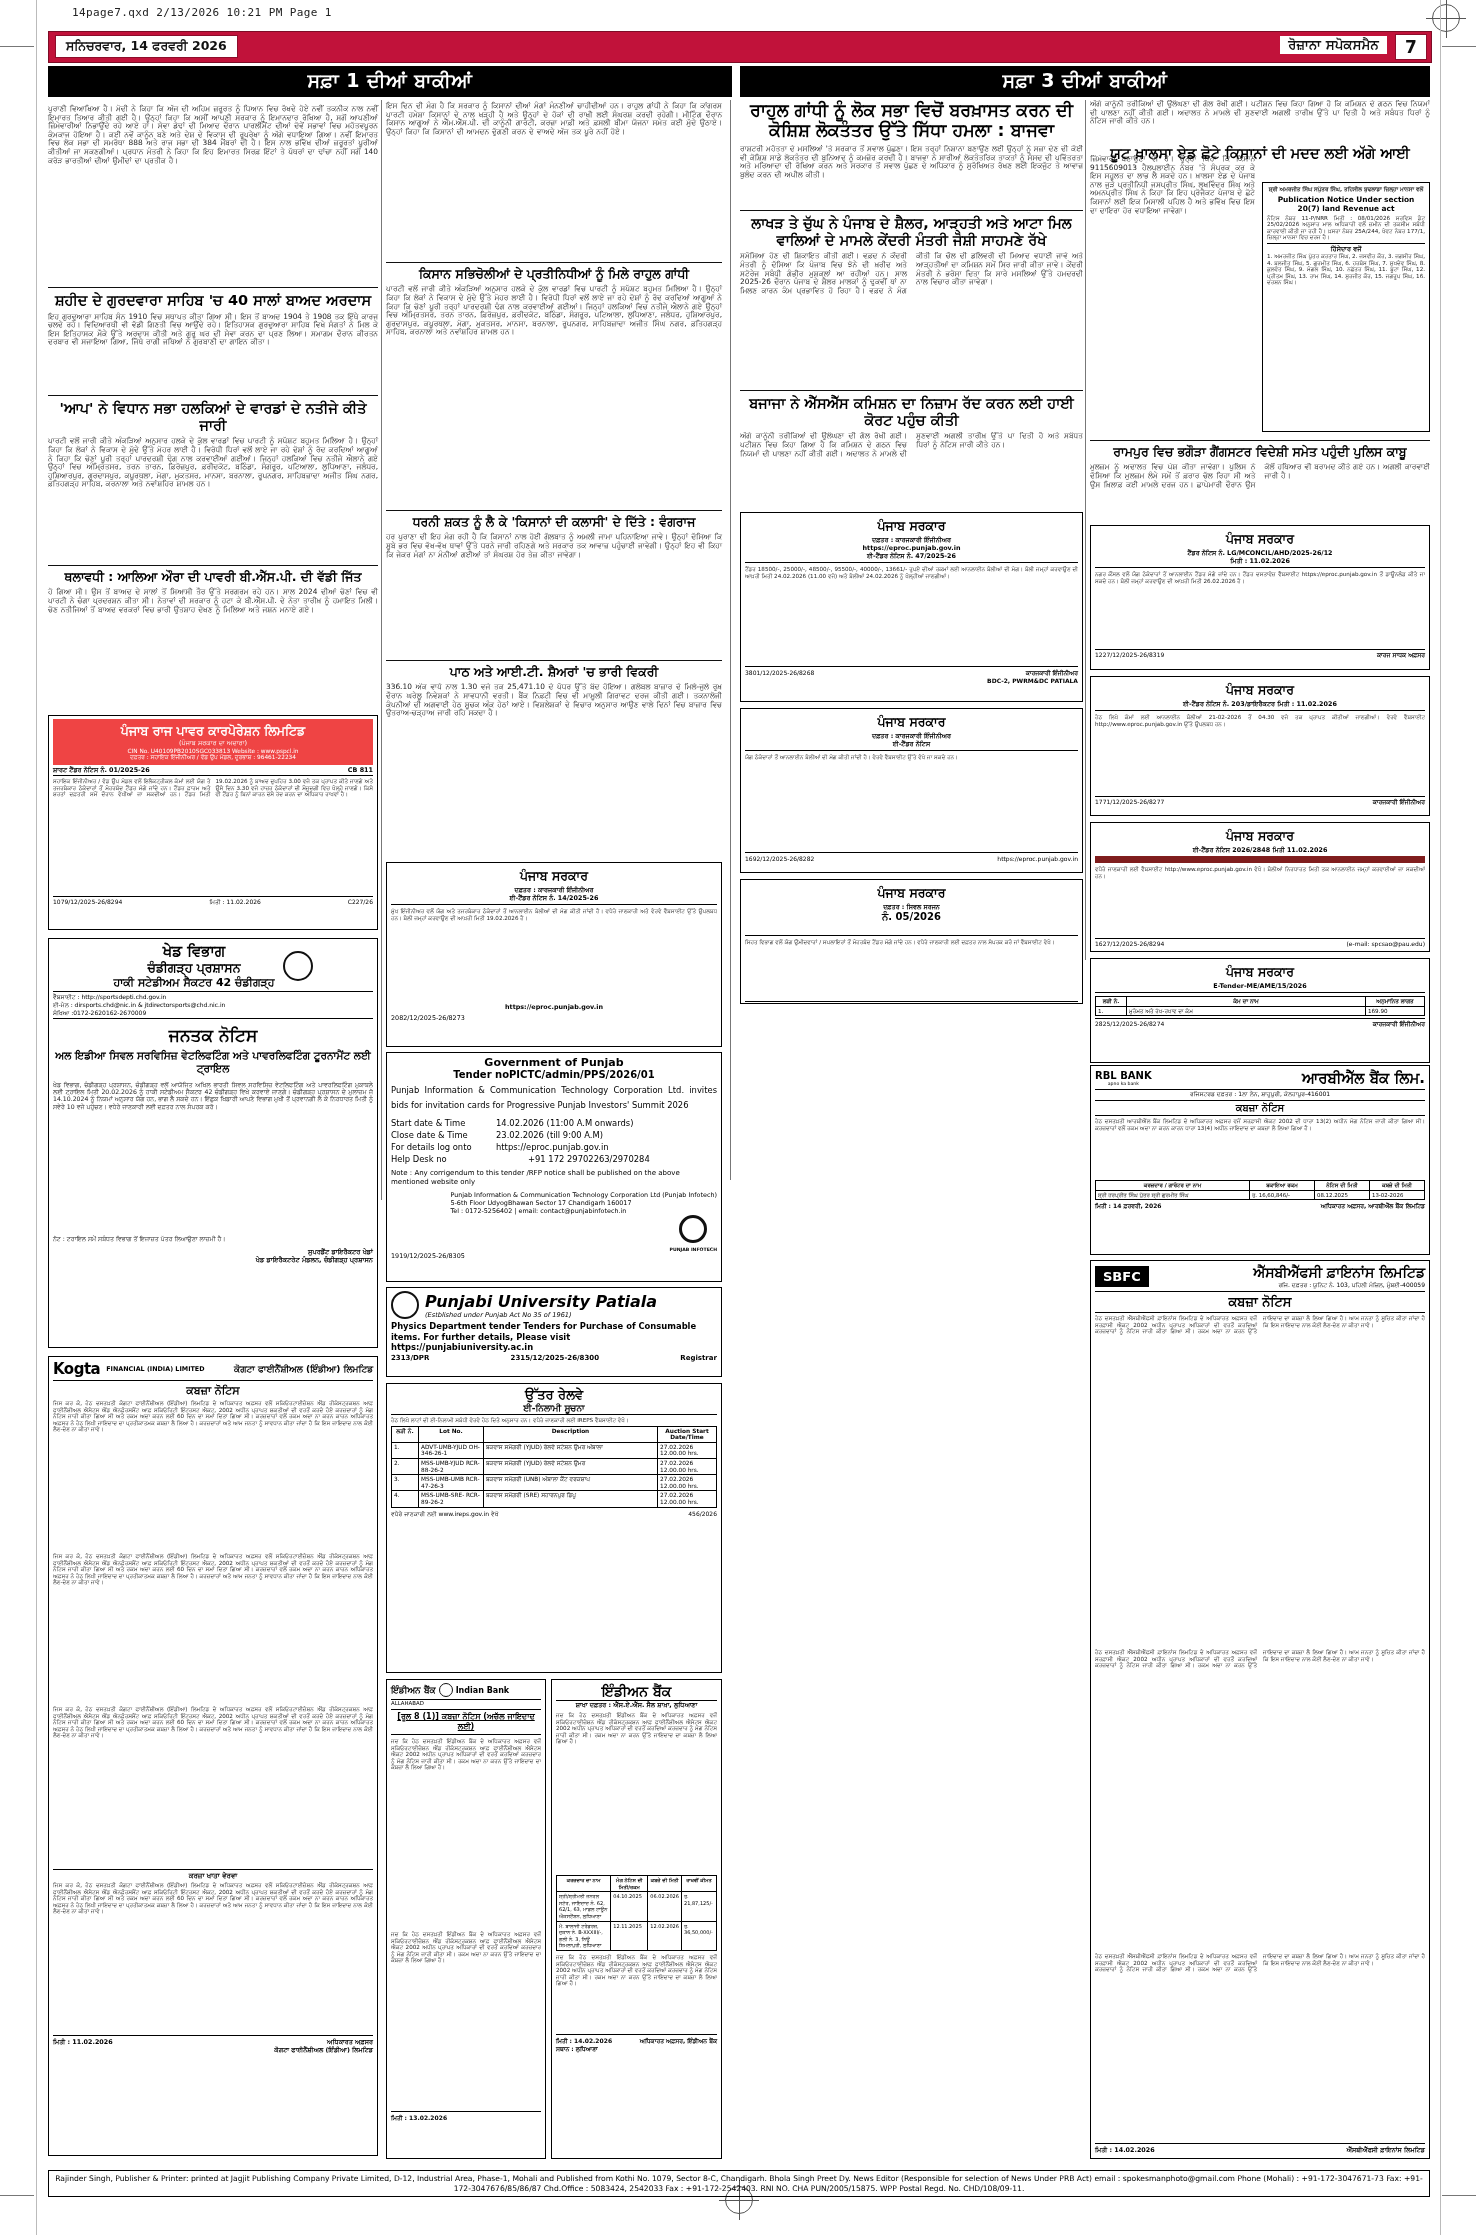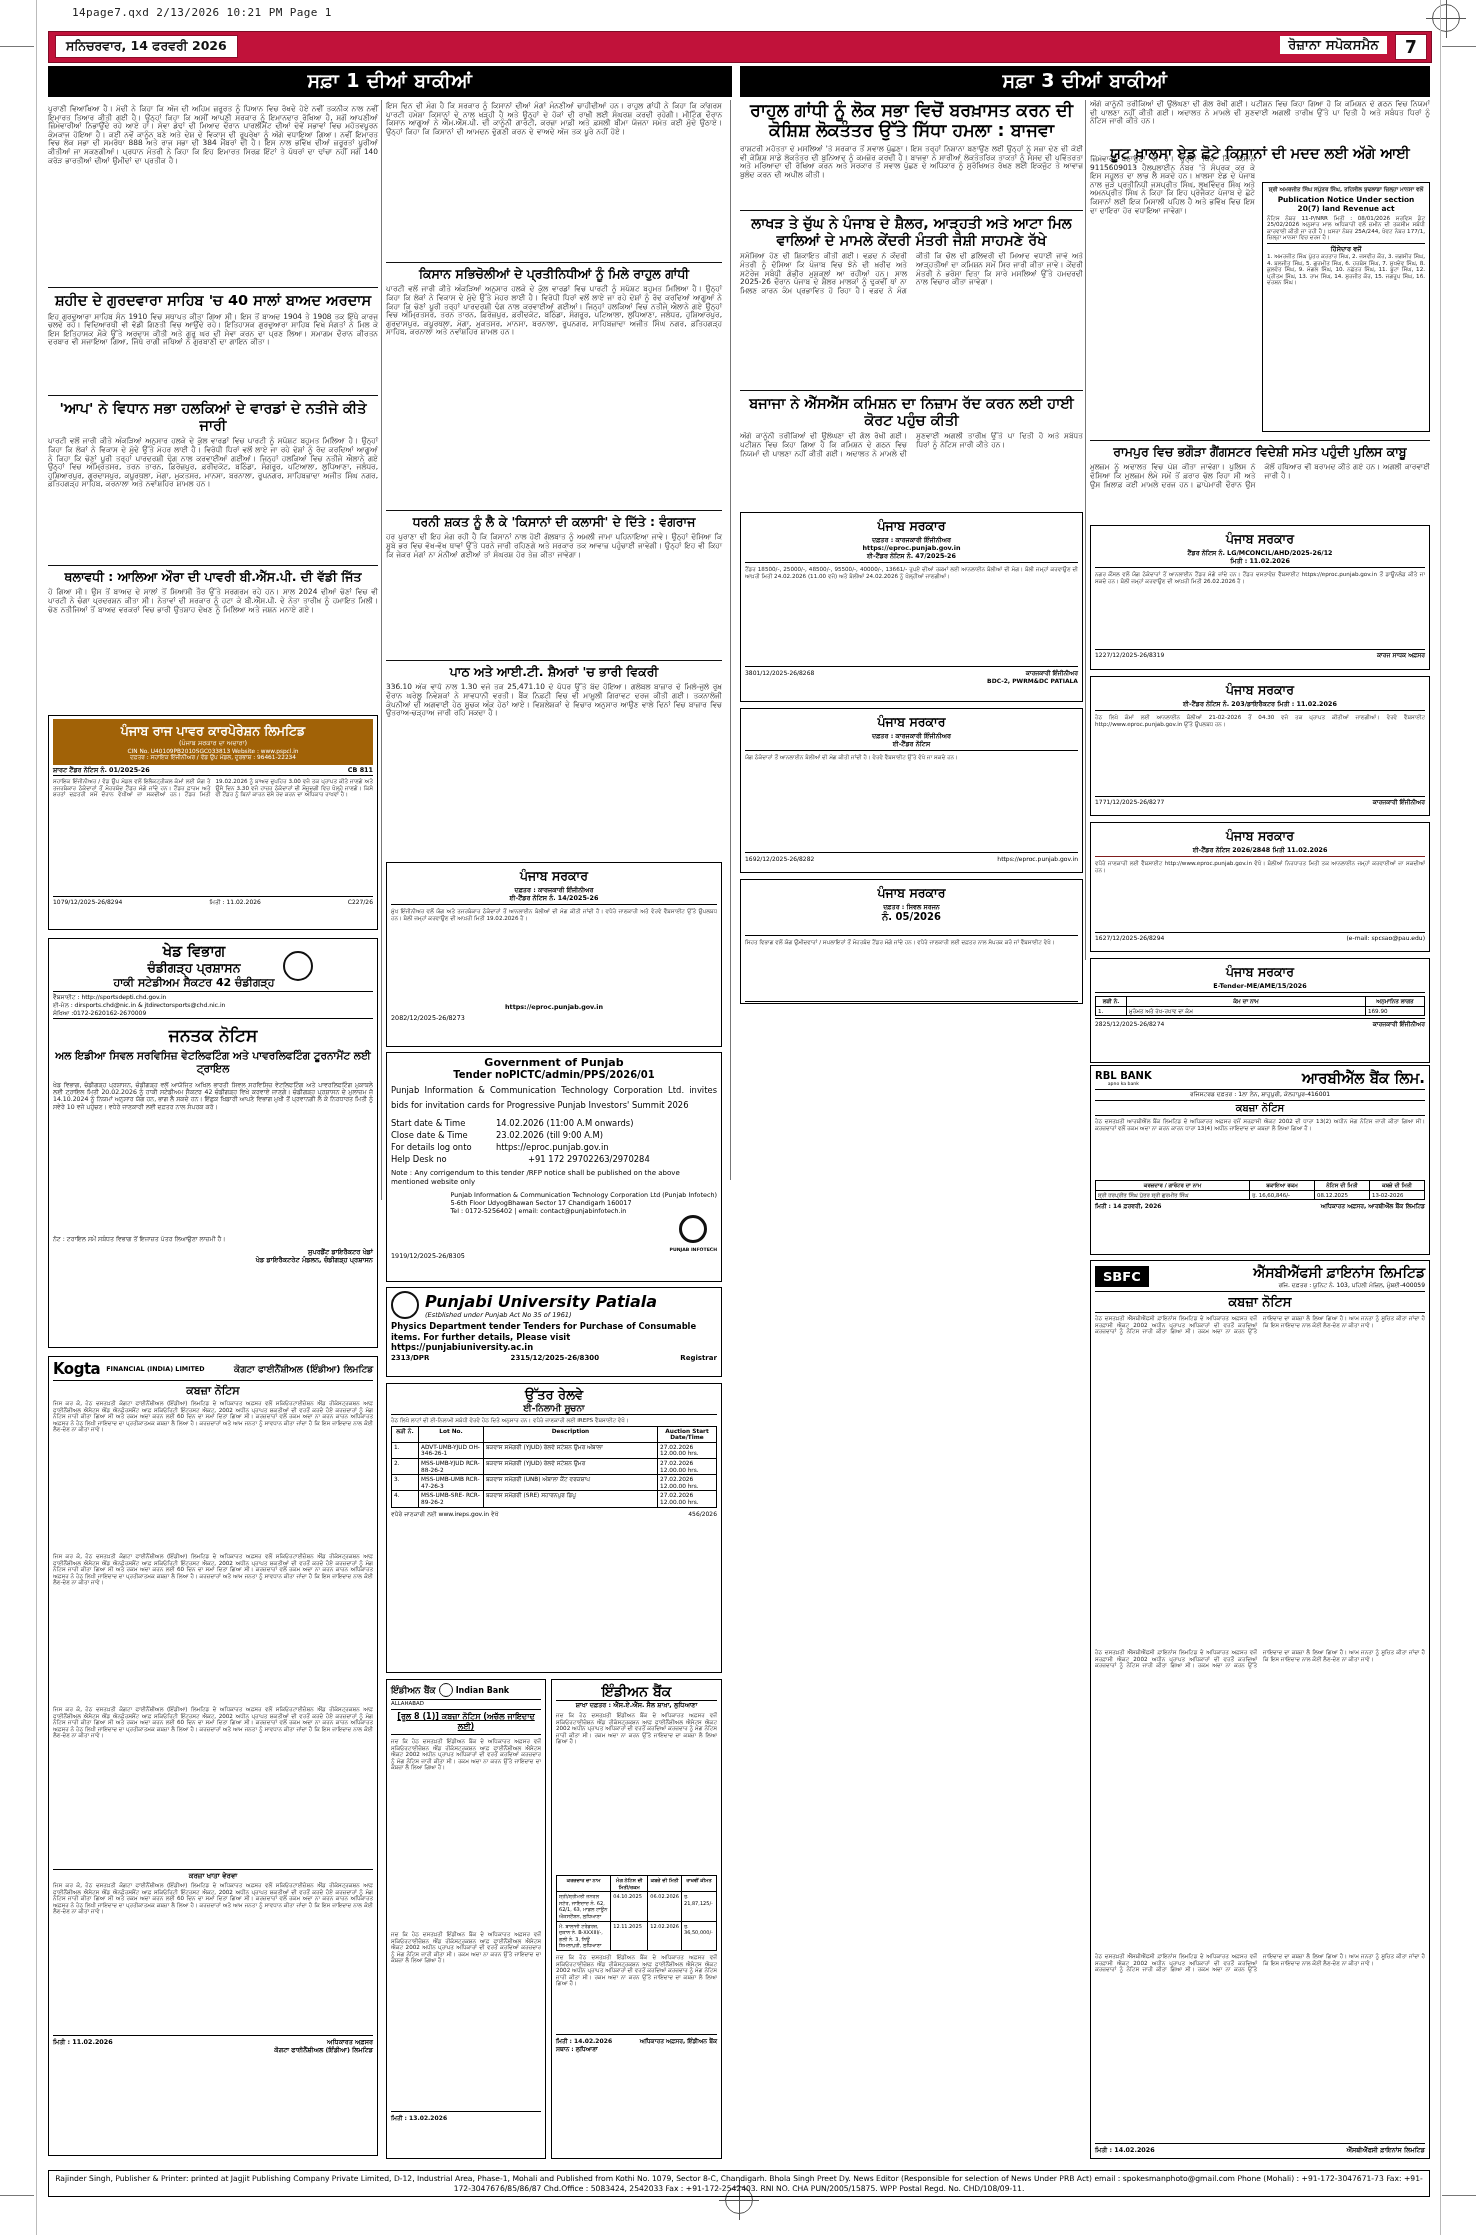--- a/index.html
+++ b/index.html
@@ -46,21 +46,21 @@
   .ad-ref{font-size:6.4px;text-align:left;}
 
   table.t{border-collapse:collapse;width:100%;font-size:5.8px;}
   table.t th,table.t td{border:1px solid #000;padding:1px 2px;vertical-align:top;line-height:6.6px;}
   table.t th{font-weight:bold;text-align:center;background:#fff;}
 
   .logo-circle{width:26px;height:26px;border-radius:50%;border:2px solid #111;display:inline-block;}
   .kogta{font-weight:bold;font-size:15px;letter-spacing:-.5px;}
 
   .footer{position:absolute;left:48px;top:2170px;width:1382px;border:1px solid #000;box-sizing:border-box;padding:3px 6px;font-size:7.6px;line-height:9.6px;text-align:center;color:#000;}
-  .blackband{background:#a16207;color:#fff;}
+  .blackband{background:#ef4444;color:#fff;}
 </style>
 </head>
 <body>
 
 <div class="page">
 
   <div class="prepress">
     <div class="prepress-text">14page7.qxd   2/13/2026   10:21 PM   Page 1</div>
     <div class="regmark" style="left:1432px;top:4px;"></div>
   </div>
@@ -478,21 +478,21 @@
       <div style="display:flex;justify-content:space-between;font-size:6px;border-top:1px solid #000;padding-top:1px;">
         <span>1771/12/2025-26/8277</span>
         <span style="font-weight:bold;">ਕਾਰਜਕਾਰੀ ਇੰਜੀਨੀਅਰ</span>
       </div>
     </div>
   </div>
 
   <div class="adbox" style="left:1090px;top:822px;width:340px;height:130px;">
     <div class="inner">
       <div class="gov-title">ਪੰਜਾਬ ਸਰਕਾਰ</div>
-      <div style="text-align:center;font-size:6.4px;font-weight:bold;border-bottom:1px solid #7f1d1d;padding-bottom:2px;">ਈ-ਟੈਂਡਰ ਨੋਟਿਸ 2026/2848 ਮਿਤੀ 11.02.2026</div>
+      <div style="text-align:center;font-size:6.4px;font-weight:bold;border-bottom:7px solid #7f1d1d;padding-bottom:2px;">ਈ-ਟੈਂਡਰ ਨੋਟਿਸ 2026/2848 ਮਿਤੀ 11.02.2026</div>
       <div class="tiny6" style="margin-top:3px;height:72px;overflow:hidden;">ਵਧੇਰੇ ਜਾਣਕਾਰੀ ਲਈ ਵੈੱਬਸਾਈਟ http://www.eproc.punjab.gov.in ਵੇਖੋ। ਬੋਲੀਆਂ ਨਿਰਧਾਰਤ ਮਿਤੀ ਤਕ ਆਨਲਾਈਨ ਜਮ੍ਹਾਂ ਕਰਵਾਈਆਂ ਜਾ ਸਕਦੀਆਂ ਹਨ।</div>
       <div style="display:flex;justify-content:space-between;font-size:6px;border-top:1px solid #000;padding-top:1px;">
         <span>1627/12/2025-26/8294</span>
         <span>(e-mail: spcsao@pau.edu)</span>
       </div>
     </div>
   </div>
 
   <div class="adbox" style="left:1090px;top:958px;width:340px;height:105px;">
     <div class="inner">

